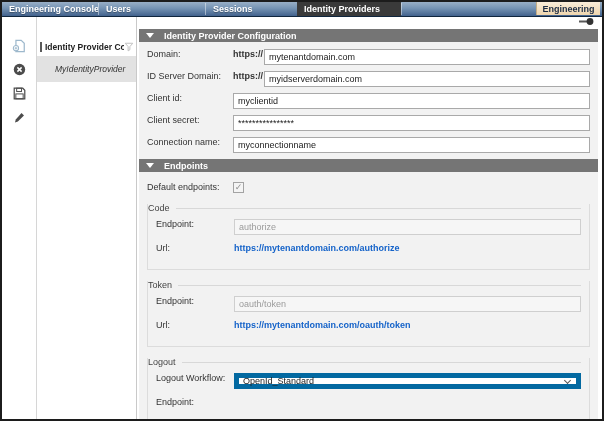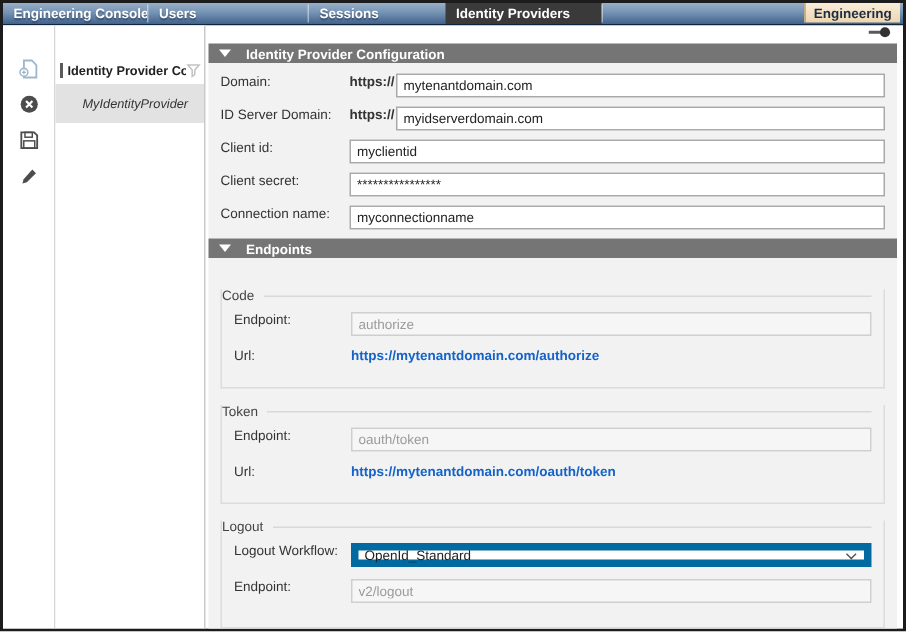--- a/index.html
+++ b/index.html
@@ -251,20 +251,24 @@
       </div>
 
       <div class="section-gap"></div>
 
       <div class="section-header">
         <span class="tri-down"></span>
         <span>Endpoints</span>
       </div>
       <div class="section-content" style="padding-top:10px;">
 
+        <div class="row">
+          <span class="lbl">Default endpoints:</span>
+          <span class="cb"></span>
+        </div>
 
         <div class="group">
           <div class="group-title-row">
             <span class="group-title">Code</span>
             <span class="group-line"></span>
           </div>
           <div class="row">
             <span class="lbl">Endpoint:</span>
             <input class="tb disabled" type="text" readonly="" value="authorize" style="">
           </div>
@@ -296,21 +300,20 @@
           </div>
           <div class="row">
             <span class="lbl">Logout Workflow:</span>
             <div class="select">
               <span class="sel-value">OpenId_Standard</span>
               <span class="chevron"></span>
             </div>
           </div>
           <div class="row">
             <span class="lbl">Endpoint:</span>
-            <input class="tb disabled" type="text" readonly="" value="v2/logout" style="">
           </div>
 
         </div>
 
       </div>
 
       <div class="bottom-fill"></div>
     </div>
   </div>
 </div>

